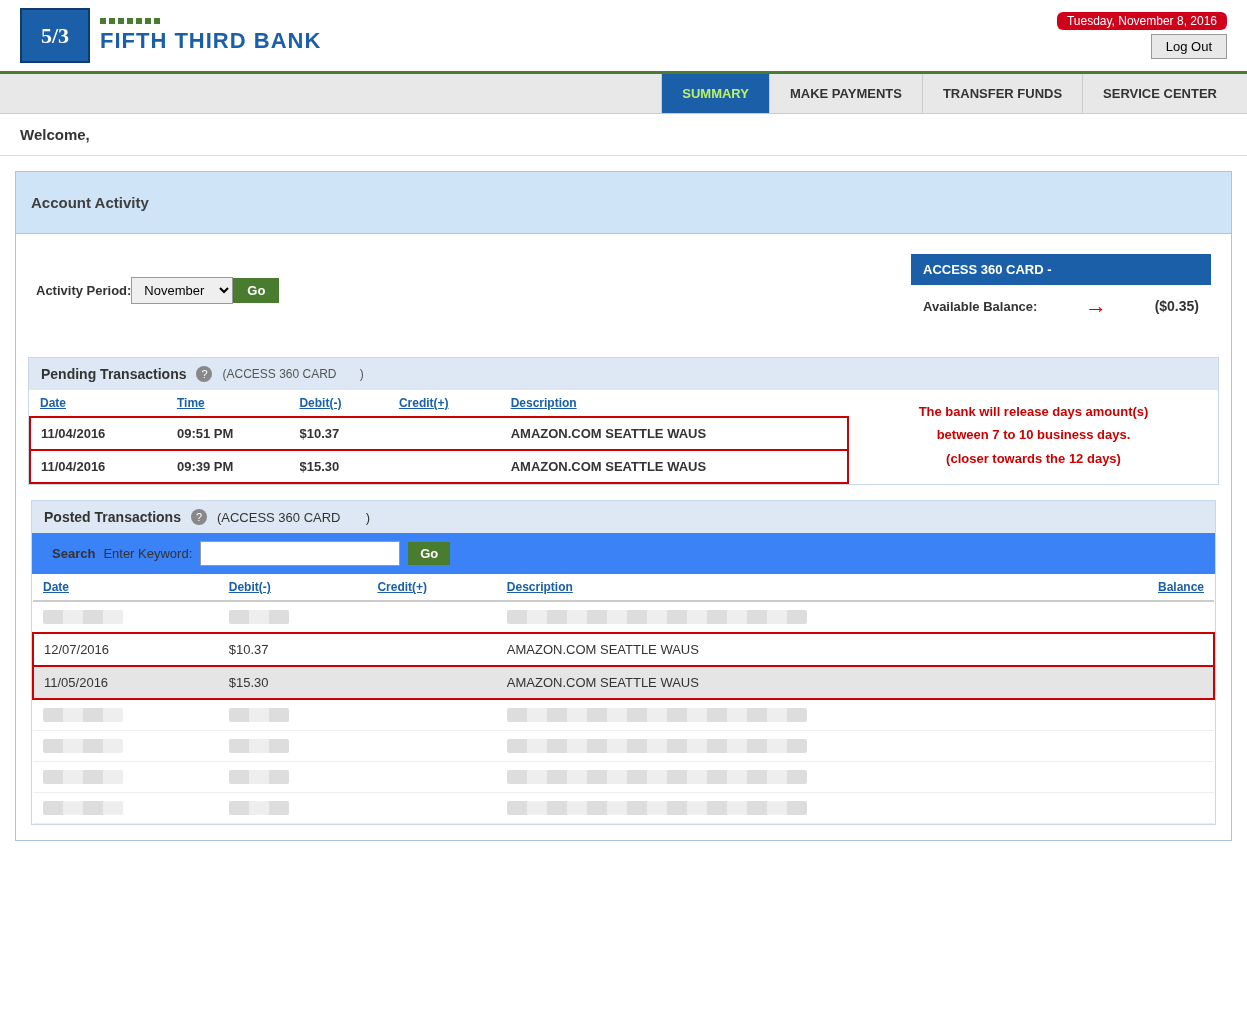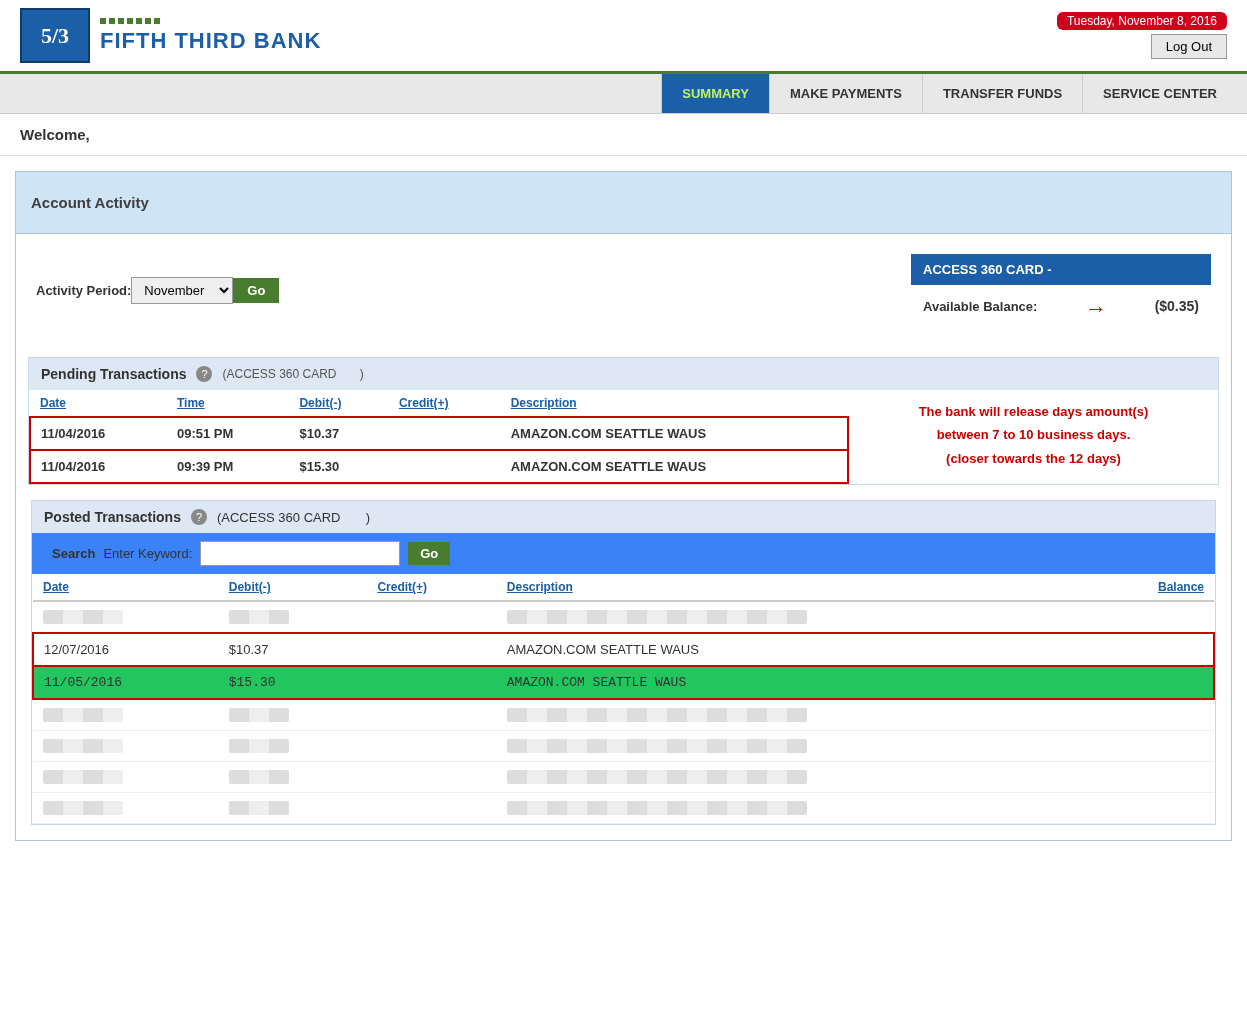--- a/index.html
+++ b/index.html
@@ -224,21 +224,21 @@
           <td></td>
         </tr>
 
         <tr class="redbox" style="background:#fff;">
           <td>12/07/2016</td>
           <td>$10.37</td>
           <td></td>
           <td>AMAZON.COM SEATTLE WAUS</td>
           <td class="balance-col"></td>
         </tr>
-        <tr class="redbox" style="background:#22c55e;font-family:Liberation Mono, monospace;">
+        <tr class="redbox" style="background:#e5e5e5;">
           <td>11/05/2016</td>
           <td>$15.30</td>
           <td></td>
           <td>AMAZON.COM SEATTLE WAUS</td>
           <td class="balance-col"></td>
         </tr>
 
         <tr>
           <td>
               <div class="blurred-cell" style="width:80px;"></div>

